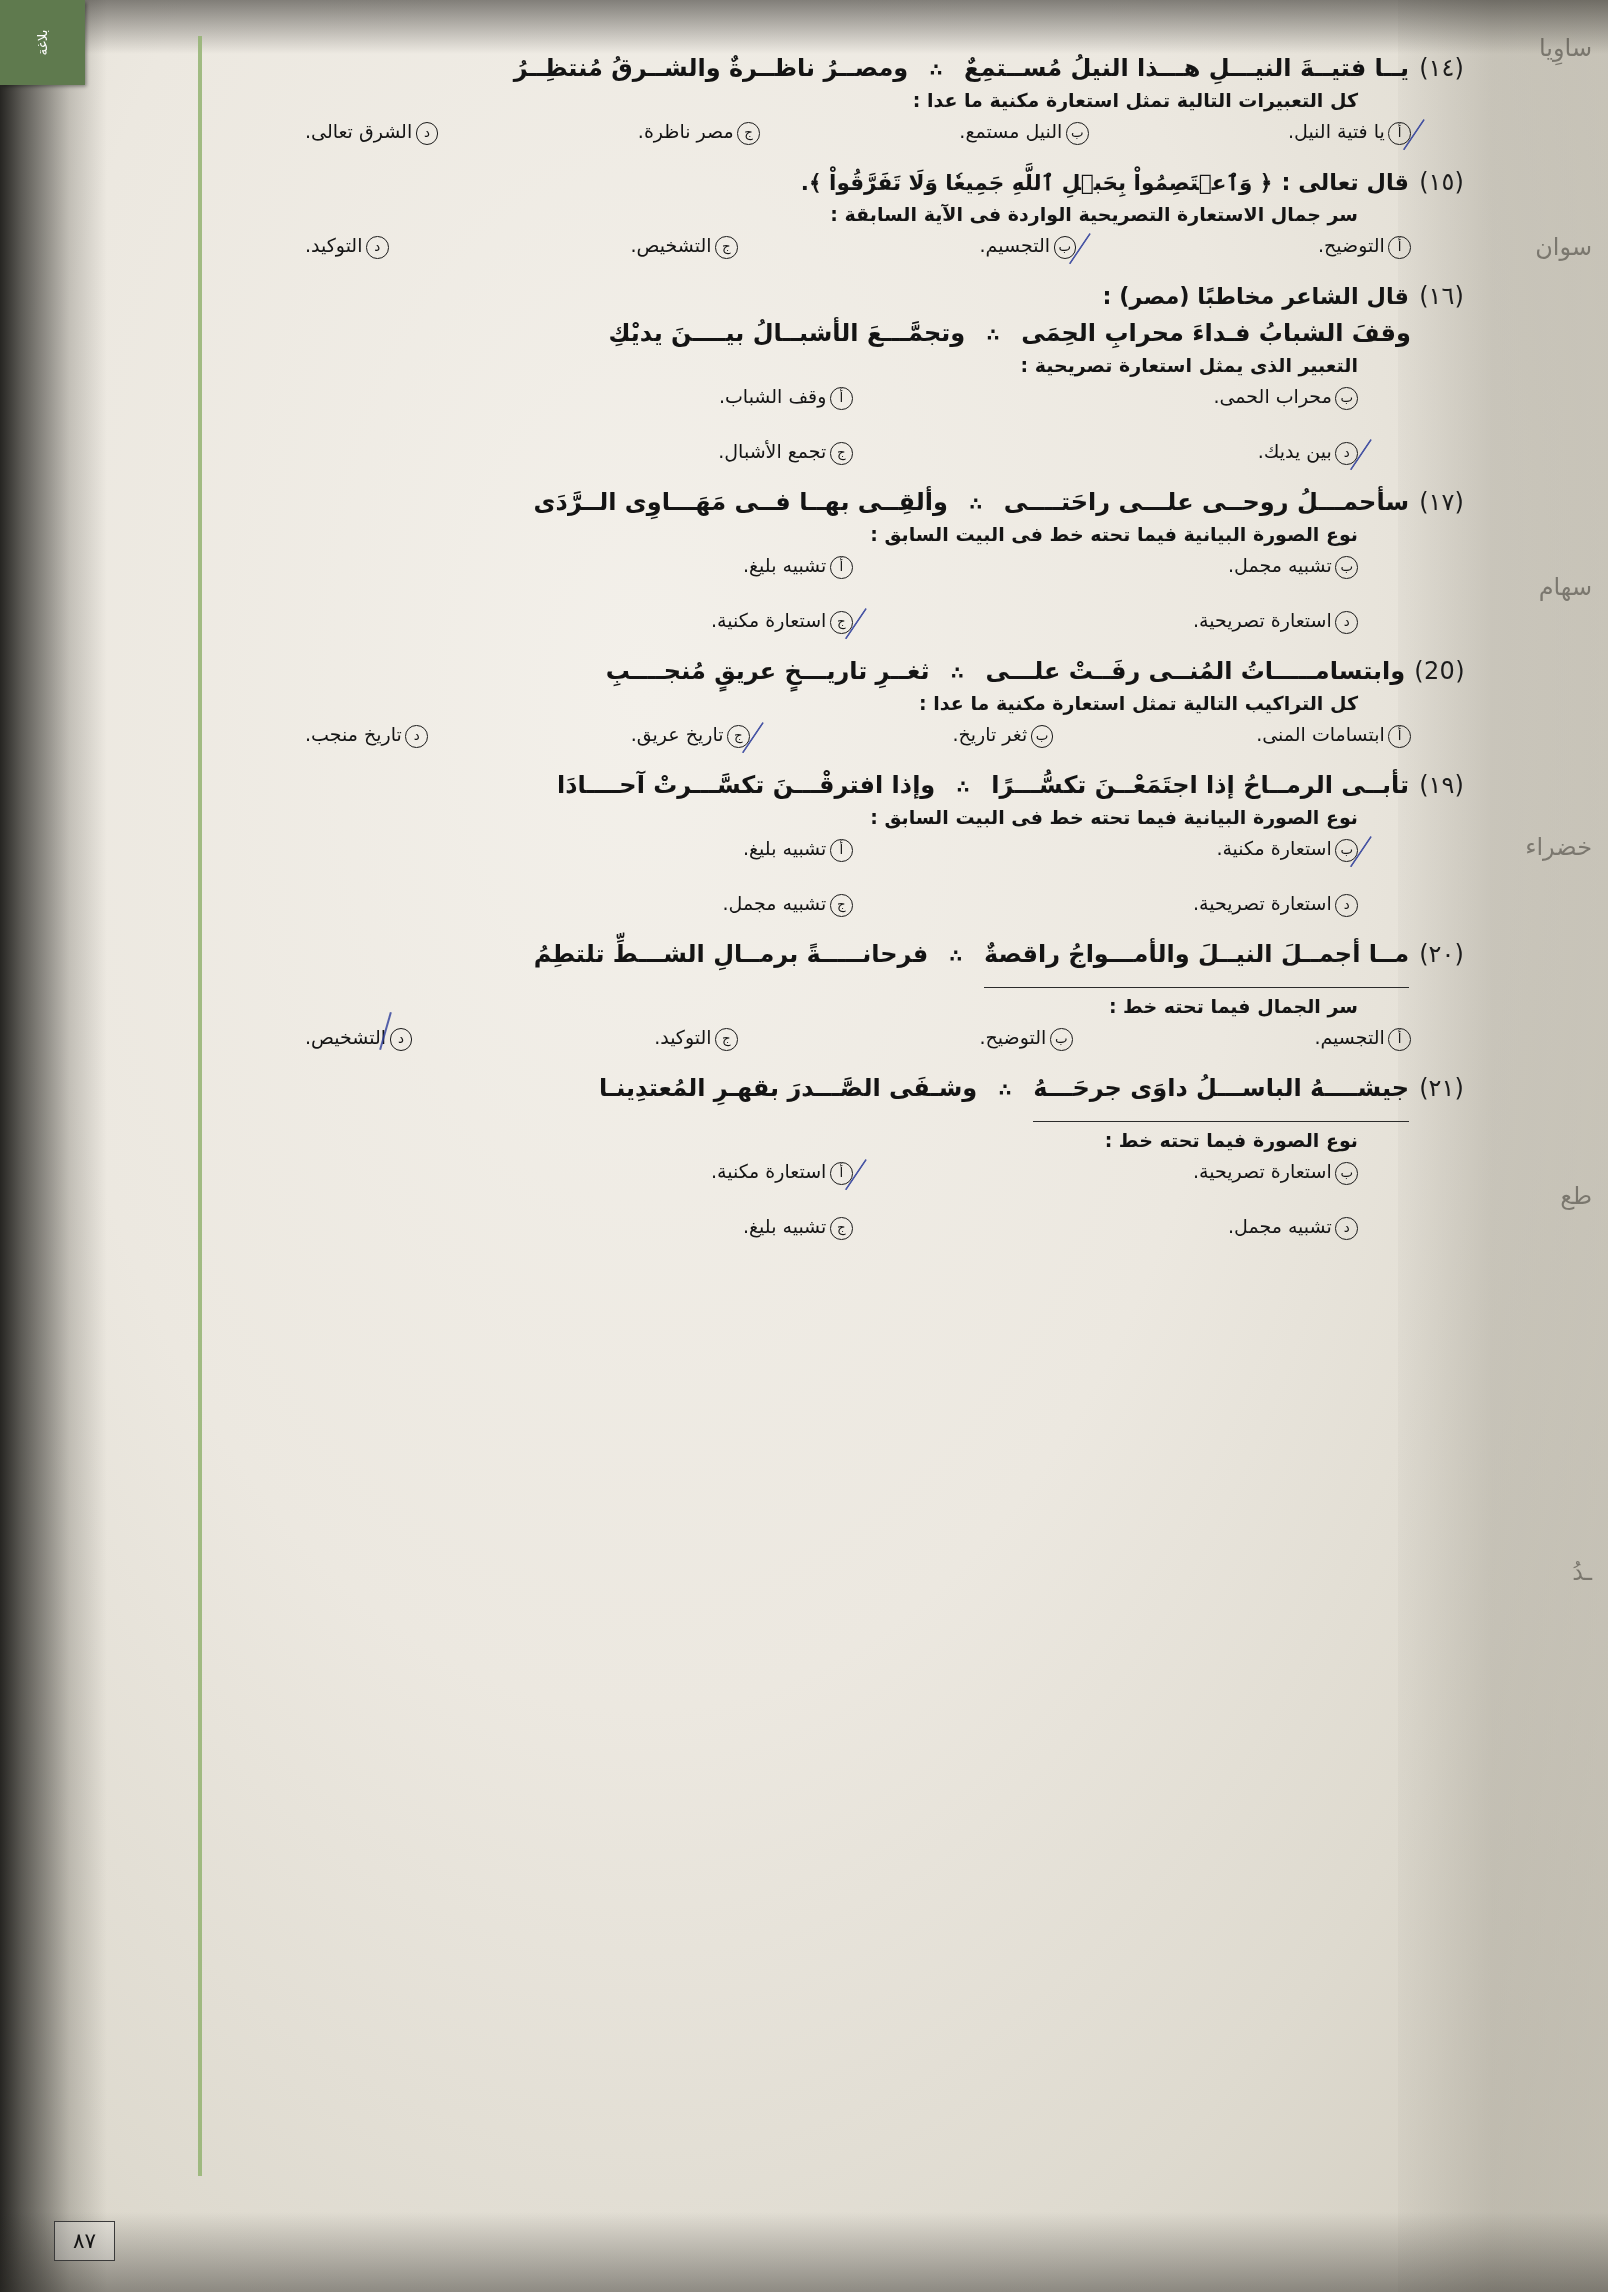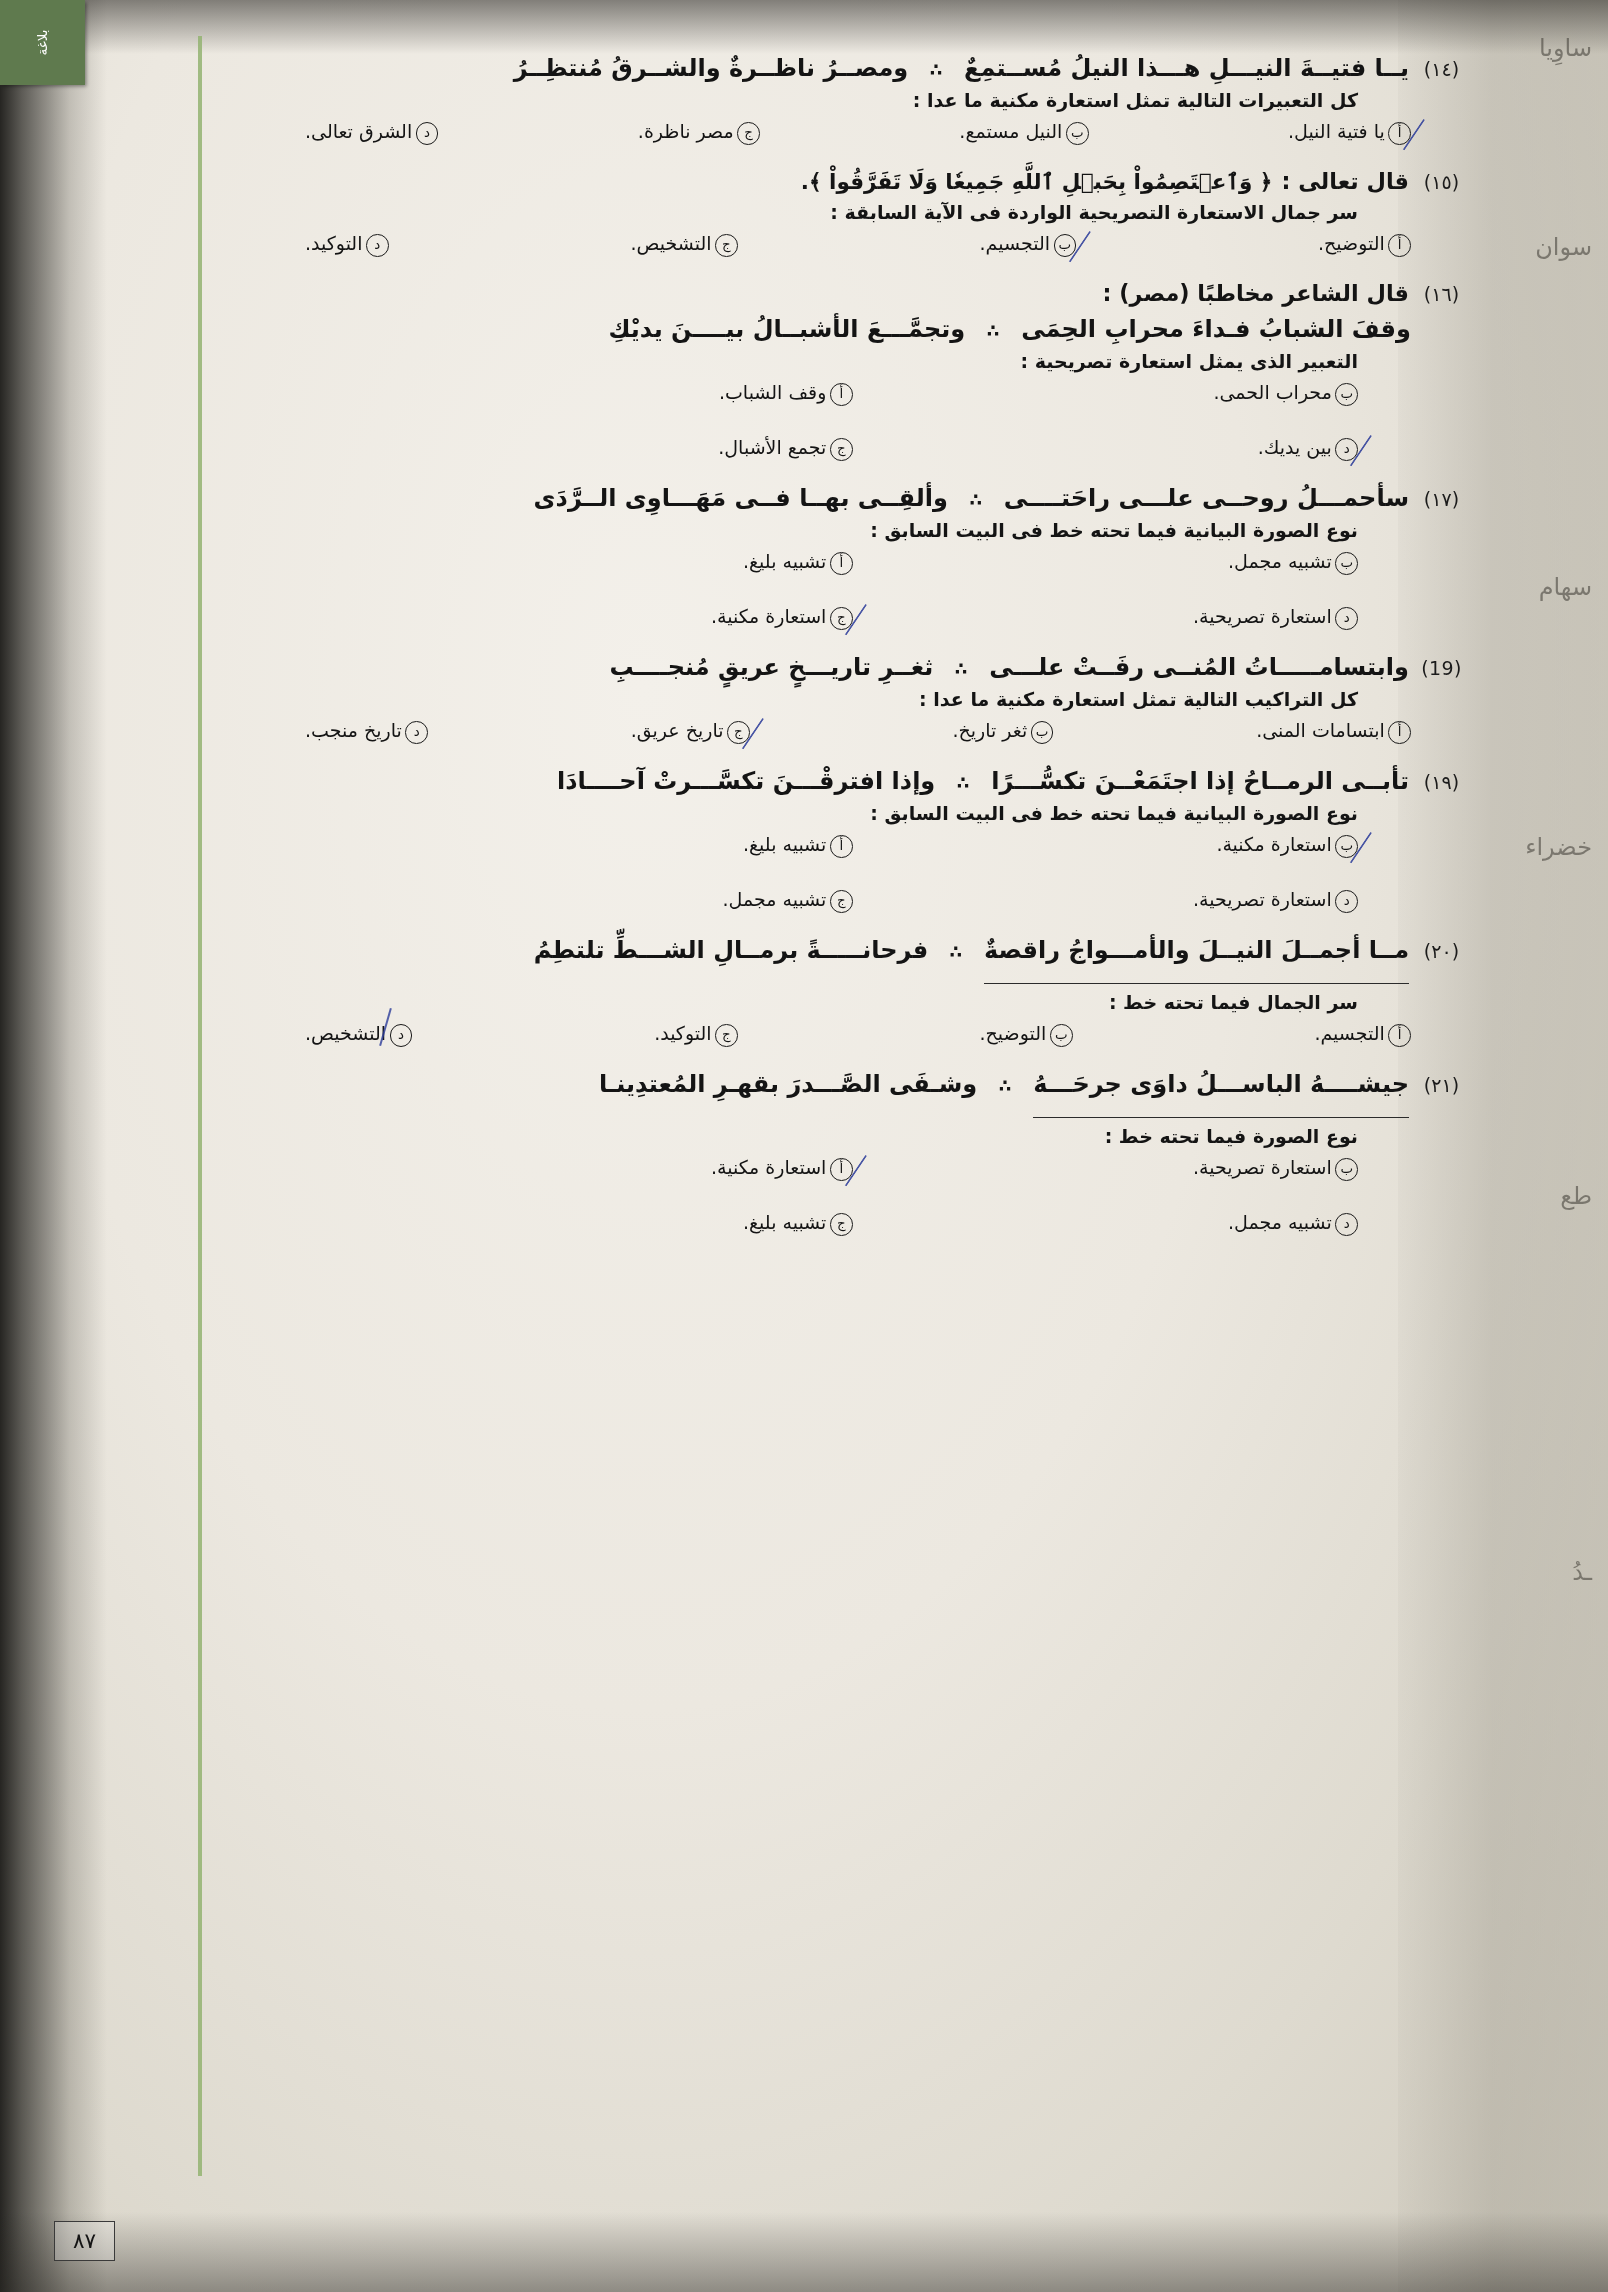--- a/index.html
+++ b/index.html
@@ -94,21 +94,21 @@
     display: flex;
     align-items: baseline;
     justify-content: flex-start;
     gap: 9px;
     font-size: 24px;
     font-weight: bold;
     letter-spacing: 0.4px;
     white-space: nowrap;
   }
   .qnum {
-    font-size: 19px;
+    font-size: 24px;
     font-weight: normal;
     color: #1b1b1b;
     min-width: 47px;
     text-align: center;
   }
   .verse-a { }
   .verse-sep { font-size: 18px; padding: 0 12.5px; }
   .verse-b { }
 
   .quran {
@@ -279,21 +279,21 @@
       <div class="opts two-col">
         <div class="opt" style="text-align:right"><span class="lbl">ب</span><span>تشبيه مجمل.</span></div>
         <div class="opt" style="text-align:right"><span class="lbl">أ</span><span>تشبيه بليغ.</span></div>
         <div class="opt" style="text-align:right;margin-top:12.5px;"><span class="lbl">د</span><span>استعارة تصريحية.</span></div>
         <div class="opt mark" style="text-align:right;margin-top:12.5px;"><span class="lbl">ج</span><span>استعارة مكنية.</span></div>
       </div>
     </div>
 
     <div class="qblock">
       <div class="verse-row">
-        <span class="qnum">(19)</span>
+        <span class="qnum">(20)</span>
         <span class="verse-a">وابتسامـــــاتُ المُنــى رفَــتْ علـــى</span>
         <span class="verse-sep">∴</span>
         <span class="verse-b">ثغــرِ تاريـــخٍ عريقٍ مُنجــــبِ</span>
       </div>
       <div class="prompt">كل التراكيب التالية تمثل استعارة مكنية ما عدا :</div>
       <div class="opts">
         <div class="opt"><span class="lbl">أ</span><span>ابتسامات المنى.</span></div>
         <div class="opt"><span class="lbl">ب</span><span>ثغر تاريخ.</span></div>
         <div class="opt mark"><span class="lbl">ج</span><span>تاريخ عريق.</span></div>
         <div class="opt"><span class="lbl">د</span><span>تاريخ منجب.</span></div>

